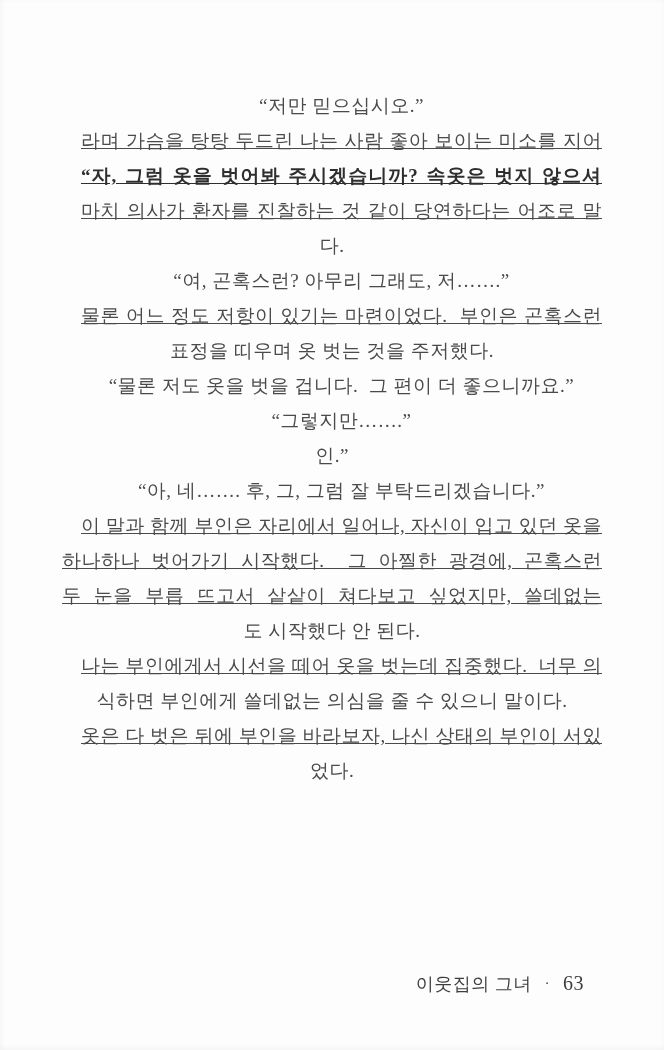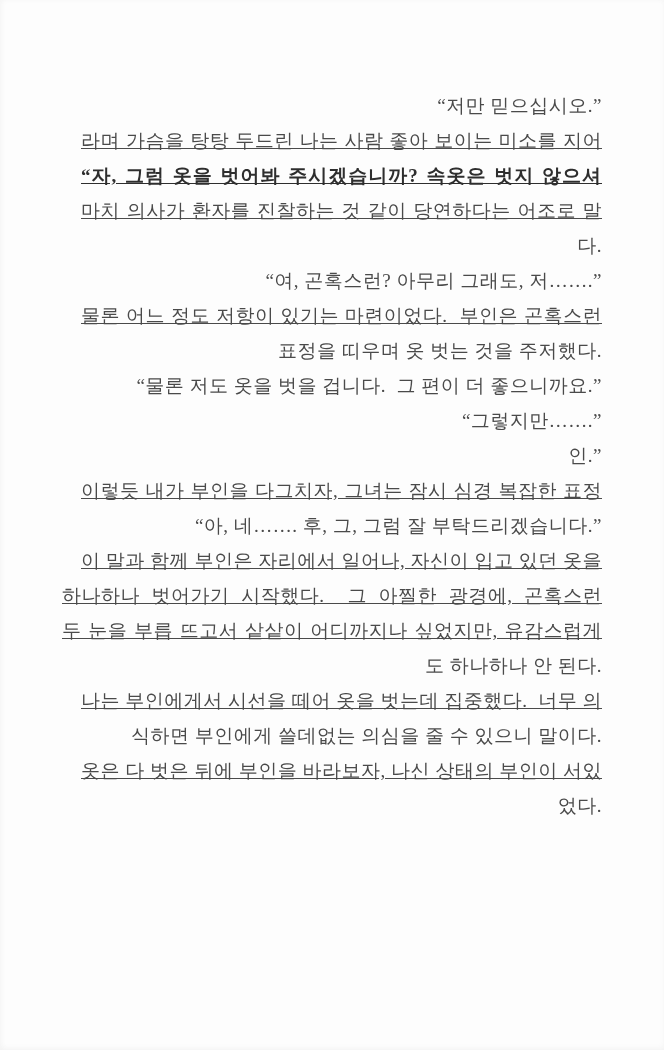--- a/index.html
+++ b/index.html
@@ -30,21 +30,21 @@
     width: 540px;
   }
   .line {
     height: 35px;
     line-height: 35px;
     font-size: 19px;
     letter-spacing: 0.5px;
     color: #4a4a4a;
     white-space: pre;
     overflow: hidden;
-    text-align: right;
+    text-align: center;
   }
   .line.fill {
     white-space: pre-wrap;
     text-align: justify;
     text-align-last: justify;
     text-decoration: underline;
   }
   .line.first {
     text-indent: 1em;
   }
@@ -84,26 +84,30 @@
       <div class="line first fill">라며 가슴을 탕탕 두드린 나는 사람 좋아 보이는 미소를 지어</div>
       <div class="line bold first fill">“자, 그럼 옷을 벗어봐 주시겠습니까? 속옷은 벗지 않으셔도</div>
       <div class="line first fill">마치 의사가 환자를 진찰하는 것 같이 당연하다는 어조로 말했</div>
       <div class="line">다.</div>
       <div class="line first">“여, 곤혹스런? 아무리 그래도, 저…….”</div>
       <div class="line first fill">물론 어느 정도 저항이 있기는 마련이었다.  부인은 곤혹스런</div>
       <div class="line">표정을 띠우며 옷 벗는 것을 주저했다.</div>
       <div class="line first">“물론 저도 옷을 벗을 겁니다.  그 편이 더 좋으니까요.”</div>
       <div class="line first">“그렇지만…….”</div>
       <div class="line">인.”</div>
-      <div class="line first fill">이렇듯 내가 부인을 다그치자, 그녀는 잠시 심경 복잡한 표정</div>
       <div class="line first">“아, 네……. 후, 그, 그럼 잘 부탁드리겠습니다.”</div>
       <div class="line first fill">이 말과 함께 부인은 자리에서 일어나, 자신이 입고 있던 옷을</div>
       <div class="line fill">하나하나 벗어가기 시작했다.  그 아찔한 광경에, 곤혹스런</div>
-      <div class="line fill">두 눈을 부릅 뜨고서 샅샅이 어디까지나 싶었지만, 유감스럽게</div>
-      <div class="line">도 하나하나 안 된다.</div>
+      <div class="line fill">두 눈을 부릅 뜨고서 샅샅이 쳐다보고 싶었지만, 쓸데없는</div>
+      <div class="line">도 시작했다 안 된다.</div>
       <div class="line first fill">나는 부인에게서 시선을 떼어 옷을 벗는데 집중했다.  너무 의</div>
       <div class="line">식하면 부인에게 쓸데없는 의심을 줄 수 있으니 말이다.</div>
       <div class="line first fill">옷은 다 벗은 뒤에 부인을 바라보자, 나신 상태의 부인이 서있</div>
       <div class="line">었다.</div>
     </div>
 
+  <div class="footer">
+    <span>이웃집의 그녀</span>
+    <span class="dot">·</span>
+    <span class="pagenum">63</span>
+  </div>
 
 </div>
 
 </body></html>

